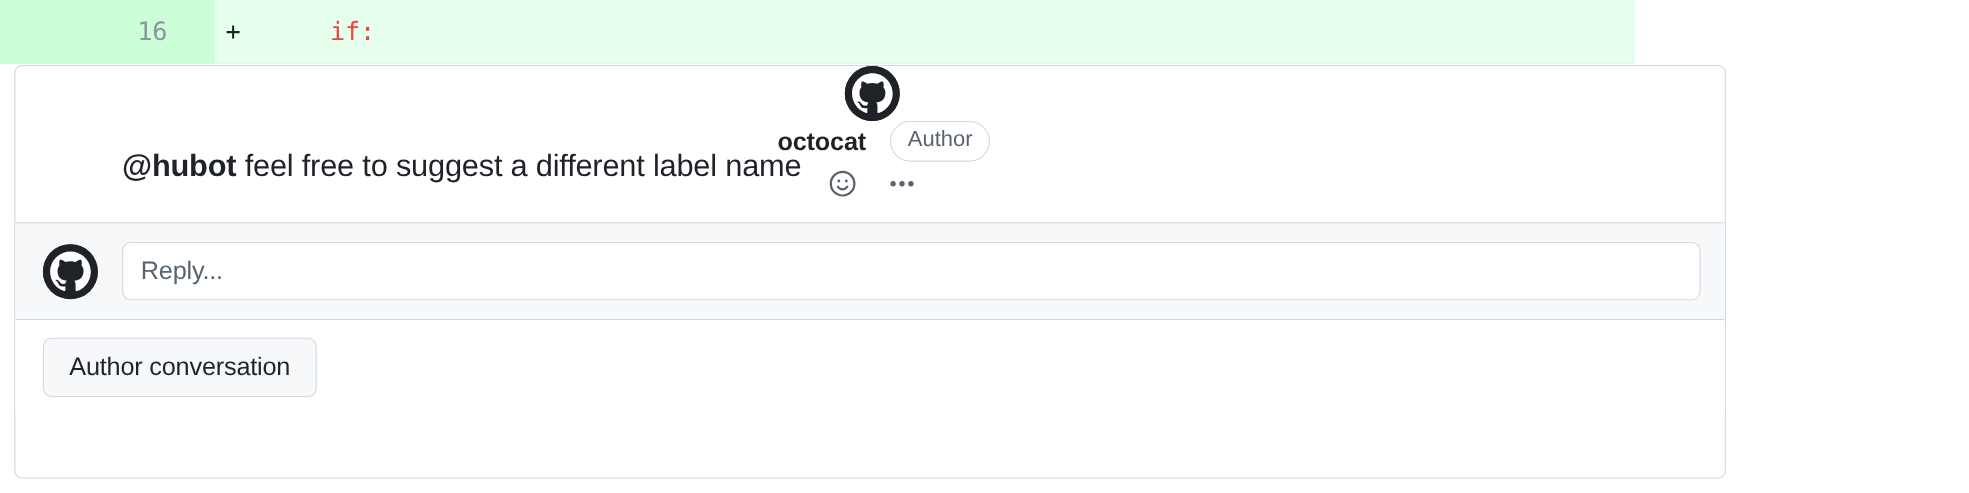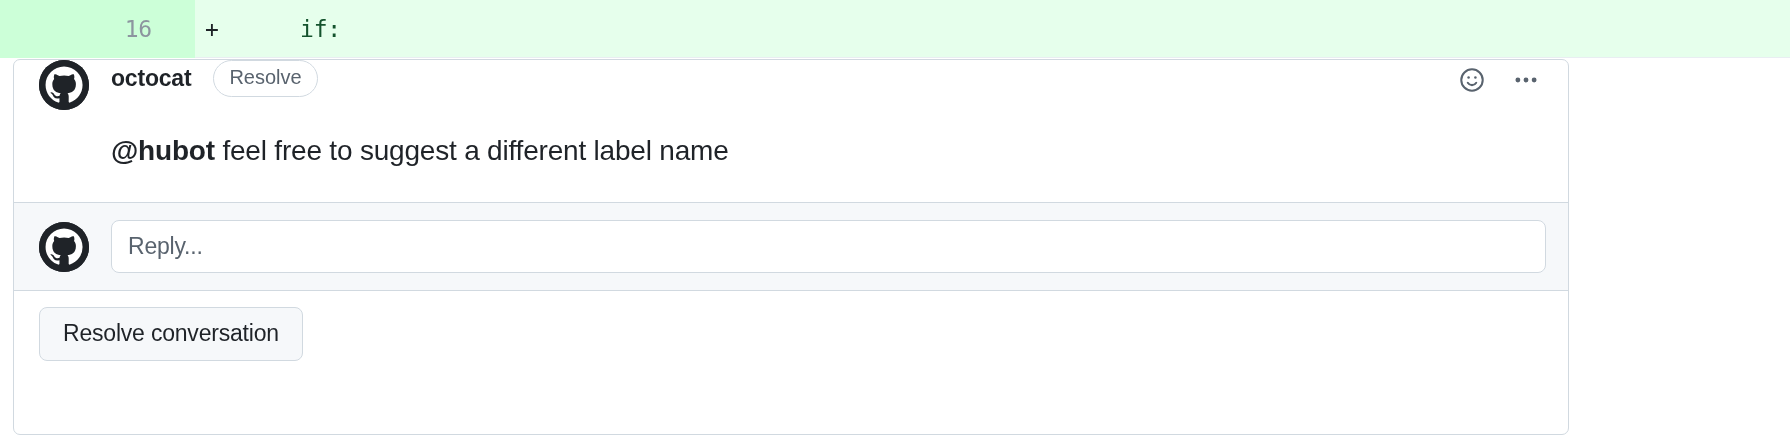--- a/index.html
+++ b/index.html
@@ -8,21 +8,21 @@
     width: 1790px; height: 448px;
     background: #ffffff;
     font-family: "Liberation Sans", sans-serif;
     -webkit-font-smoothing: antialiased;
   }
   #page { position: relative; width: 1790px; height: 448px; overflow: hidden; background:#fff; }
 
   
   .diff-row {
     position: absolute; left: 0; top: 0;
-    width: 1790px; height: 58px;
+    width: 1486px; height: 58px;
     display: flex; align-items: center;
     background: #e6ffec;
     border-bottom: 1px solid #e9eef2;
   }
   .diff-gutter {
     width: 195px; height: 58px; flex: 0 0 195px;
     background: #ccffd8;
     display: flex; align-items: center; justify-content: flex-end;
     padding-right: 43px;
     font-family: "DejaVu Sans Mono", monospace;
@@ -40,40 +40,41 @@
   }
   .diff-code {
     flex: 1 1 auto; height: 58px;
     display: flex; align-items: center;
     font-family: "DejaVu Sans Mono", monospace;
     font-size: 23px;
     color: #1f2d5c;
     white-space: pre;
     letter-spacing: -0.3px;
   }
-  .tok-key { color: #14532d; }
+  .tok-key { color: #ef4444; }
   .tok-plain { color: #1f2d5c; }
 
   
   .card {
     position: absolute;
     left: 13px; top: 59px;
     width: 1556px; height: 376px;
     background: #ffffff;
     border: 1px solid #d1d9e0;
     border-radius: 7px;
     overflow: hidden;
   }
 
   
   .comment-header {
     position: relative;
     height: 68px;
-    display: flex; align-items: flex-start;
+    display: flex; align-items: center;
     padding: 0 22px 0 25px;
+    flex-direction: column;
   }
   .avatar {
     width: 50px; height: 50px; flex: 0 0 50px;
     border-radius: 50%;
     background: #1f2328;
     display: block;
   }
   .avatar svg { display: block; width: 50px; height: 50px; }
   .hdr-meta {
     display: flex; align-items: center;
@@ -189,21 +190,21 @@
     <div class="comment-header">
       <span class="avatar">
         <svg viewBox="0 0 16 16" width="50" height="50" aria-hidden="true">
           <circle cx="8" cy="8" r="8" fill="#1f2328"></circle>
           <path fill="#ffffff" transform="translate(2.1,2.1) scale(0.74)" d="M8 0C3.58 0 0 3.58 0 8c0 3.54 2.29 6.53 5.47 7.59.4.07.55-.17.55-.38 0-.19-.01-.82-.01-1.49-2.01.37-2.53-.49-2.69-.94-.09-.23-.48-.94-.82-1.13-.28-.15-.68-.52-.01-.53.63-.01 1.08.58 1.23.82.72 1.21 1.87.87 2.33.66.07-.52.28-.87.51-1.07-1.78-.2-3.64-.89-3.64-3.95 0-.87.31-1.59.82-2.15-.08-.2-.36-1.02.08-2.12 0 0 .67-.21 2.2.82.64-.18 1.32-.27 2-.27.68 0 1.36.09 2 .27 1.53-1.04 2.2-.82 2.2-.82.44 1.1.16 1.92.08 2.12.51.56.82 1.27.82 2.15 0 3.07-1.87 3.75-3.65 3.95.29.25.54.73.54 1.48 0 1.07-.01 1.93-.01 2.2 0 .21.15.46.55.38A8.012 8.012 0 0 0 16 8c0-4.42-3.58-8-8-8Z"></path>
         </svg>
       </span>
 
       <div class="hdr-meta">
         <span class="author-name">octocat</span>
-        <span class="badge">Resolve</span>
+        <span class="badge">Author</span>
       </div>
 
       <div class="hdr-actions">
         <span class="icon-btn">
           <svg width="26" height="26" viewBox="0 0 16 16" fill="none" stroke="currentColor" stroke-width="1.25">
             <circle cx="8" cy="8" r="6.6"></circle>
             <circle cx="5.9" cy="6.5" r="0.78" fill="currentColor" stroke="none"></circle>
             <circle cx="10.1" cy="6.5" r="0.78" fill="currentColor" stroke="none"></circle>
             <path d="M5.4 9.7c.55.9 1.5 1.45 2.6 1.45s2.05-.55 2.6-1.45" stroke-linecap="round"></path>
           </svg>
@@ -224,17 +225,17 @@
       <span class="avatar">
         <svg viewBox="0 0 16 16" width="50" height="50" aria-hidden="true">
           <circle cx="8" cy="8" r="8" fill="#1f2328"></circle>
           <path fill="#ffffff" transform="translate(2.1,2.1) scale(0.74)" d="M8 0C3.58 0 0 3.58 0 8c0 3.54 2.29 6.53 5.47 7.59.4.07.55-.17.55-.38 0-.19-.01-.82-.01-1.49-2.01.37-2.53-.49-2.69-.94-.09-.23-.48-.94-.82-1.13-.28-.15-.68-.52-.01-.53.63-.01 1.08.58 1.23.82.72 1.21 1.87.87 2.33.66.07-.52.28-.87.51-1.07-1.78-.2-3.64-.89-3.64-3.95 0-.87.31-1.59.82-2.15-.08-.2-.36-1.02.08-2.12 0 0 .67-.21 2.2.82.64-.18 1.32-.27 2-.27.68 0 1.36.09 2 .27 1.53-1.04 2.2-.82 2.2-.82.44 1.1.16 1.92.08 2.12.51.56.82 1.27.82 2.15 0 3.07-1.87 3.75-3.65 3.95.29.25.54.73.54 1.48 0 1.07-.01 1.93-.01 2.2 0 .21.15.46.55.38A8.012 8.012 0 0 0 16 8c0-4.42-3.58-8-8-8Z"></path>
         </svg>
       </span>
       <input class="reply-input" type="text" placeholder="Reply..." style="">
     </div>
 
     <div class="card-footer">
-      <button class="btn">Resolve conversation</button>
+      <button class="btn">Author conversation</button>
     </div>
 
   </div>
 </div>
 
 </body></html>

